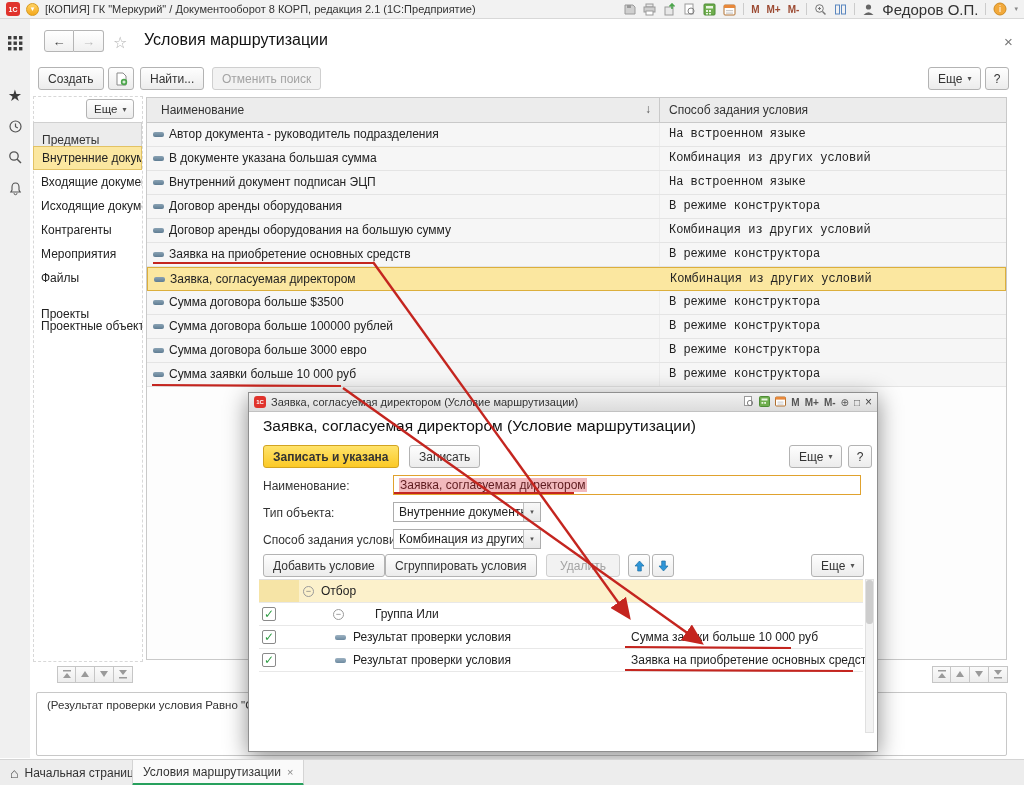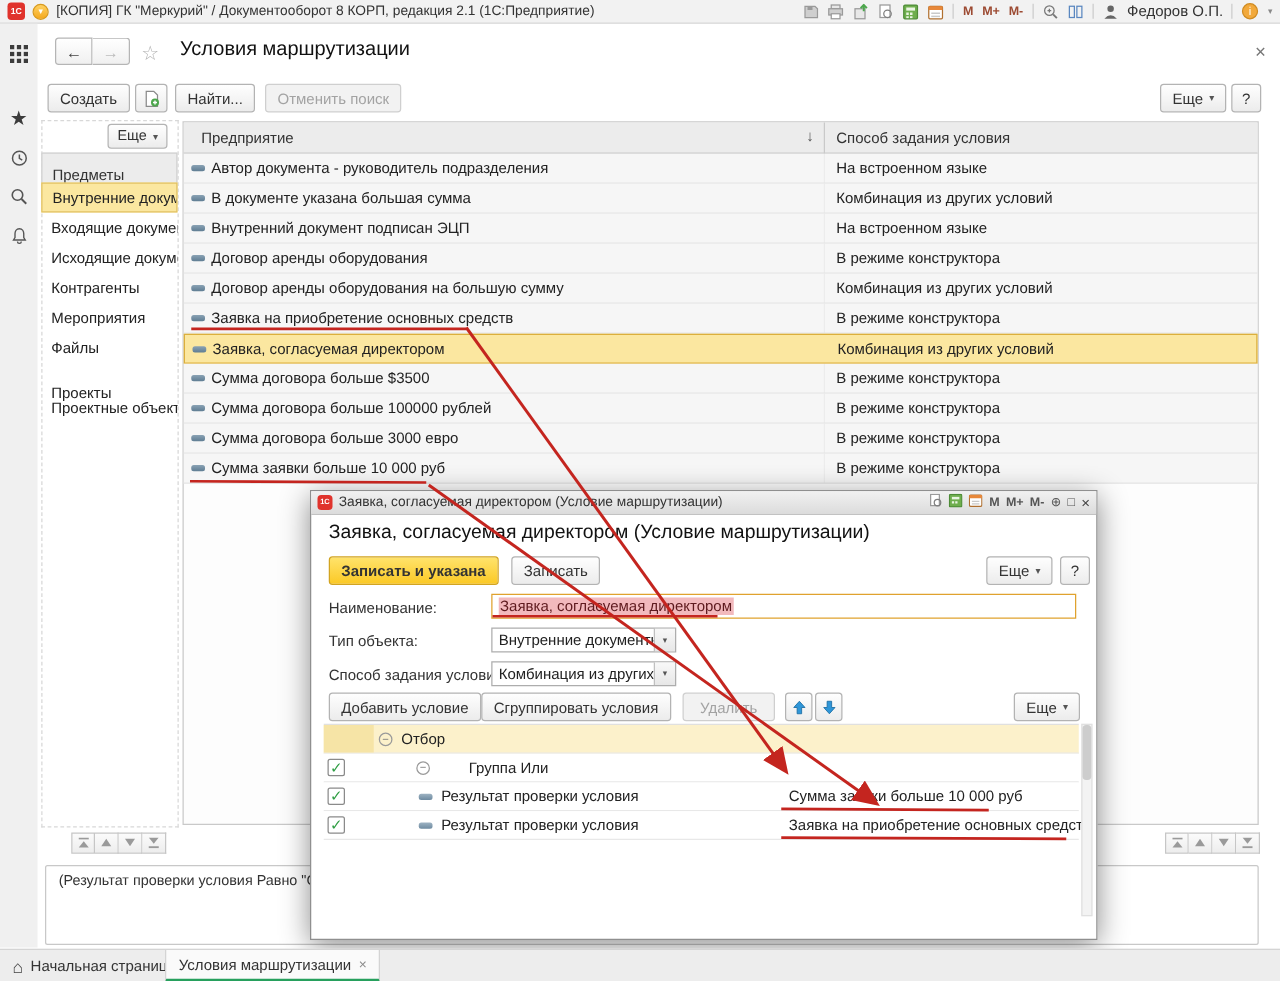--- a/index.html
+++ b/index.html
@@ -8,21 +8,21 @@
   .abs{position:absolute;}
   
   .sysbar{left:0;top:0;width:1024px;height:19px;background:#f2f2f2;border-bottom:1px solid #d8d8d8;display:flex;align-items:center;padding:0 6px;gap:6px;}
   .logo1c{width:14px;height:14px;background:#e0332c;border-radius:3px;color:#fff;font-size:7px;font-weight:bold;display:flex;align-items:center;justify-content:center;}
   .orangecirc{width:13px;height:13px;border-radius:50%;background:linear-gradient(#ffd262,#f4a81d);border:1px solid #d79a1e;color:#fff;font-size:7px;display:flex;align-items:center;justify-content:center;}
   .systitle{font-size:11px;color:#333;white-space:nowrap;}
   .sysicons{margin-left:auto;display:flex;align-items:center;gap:7px;}
   .mi{display:inline-flex;align-items:center;justify-content:center;height:14px;}
   .mtxt{font-size:10px;font-weight:bold;color:#9c4a32;}
   .sep{width:1px;height:12px;background:#ccc;}
-  .username{font-size:12px;color:#333;}
+  .username{font-size:15px;color:#333;}
   
   .leftstrip{left:0;top:19px;width:30px;height:739px;background:#f0f0f0;}
   .stripicon{position:absolute;left:7px;width:16px;height:16px;display:flex;align-items:center;justify-content:center;color:#3c3c3c;}
   
   .navgroup{left:44px;top:30px;display:flex;}
   .navbtn{width:30px;height:22px;background:linear-gradient(#fff,#f0f0f0);border:1px solid #b5b5b5;display:flex;align-items:center;justify-content:center;font-size:13px;color:#444;}
   .navbtn:first-child{border-radius:3px 0 0 3px;}
   .navbtn:last-child{border-radius:0 3px 3px 0;border-left:none;color:#bcbcbc;}
   .hstar{left:113px;top:33px;font-size:16px;color:#b3b3b3;}
   .wtitle{left:144px;top:31px;font-size:16px;color:#111;}
@@ -41,21 +41,21 @@
   .tbl{left:146px;top:97px;width:861px;height:563px;border:1px solid #c9c9c9;background:#fdfdfd;}
   .tbl-head{position:absolute;left:0;top:0;width:100%;height:25px;background:#ececec;border-bottom:1px solid #c9c9c9;}
   .tbl-head .c1{position:absolute;left:14px;top:5px;color:#333;}
   .tbl-head .sort{position:absolute;left:498px;top:4px;color:#555;font-size:12px;}
   .tbl-head .div{position:absolute;left:512px;top:0;width:1px;height:25px;background:#c9c9c9;}
   .tbl-head .c2{position:absolute;left:522px;top:5px;color:#333;}
   .trow{position:absolute;left:0;width:859px;height:24px;background:#f6f6f6;border-bottom:1px solid #e4e4e4;}
   .trow .rowicon{position:absolute;left:6px;top:9px;width:11px;height:5px;border-radius:2px;background:linear-gradient(#8aa2b4,#5f7d93);}
   .trow .nm{position:absolute;left:22px;top:4px;white-space:nowrap;}
   .trow .vd{position:absolute;left:512px;top:0;width:1px;height:100%;background:rgba(0,0,0,0.04);}
-  .trow .mt{position:absolute;left:522px;top:4px;white-space:nowrap;}
+  .trow .mt{position:absolute;left:522px;top:4px;white-space:nowrap;font-family:Liberation Mono, monospace;}
   .trow.sel{background:#fbe7a0;border:1px solid #dcaf3c;height:24px;}
   
   .gridnav{display:flex;}
   .gnb{width:19px;height:17px;background:linear-gradient(#fbfbfb,#ededed);border:1px solid #c6c6c6;display:flex;align-items:center;justify-content:center;}
   .gnb+.gnb{border-left:none;}
   
   .statusbox{left:36px;top:692px;width:971px;height:64px;background:#fff;border:1px solid #c8c8c8;border-radius:2px;padding:6px 10px;font-size:11.5px;color:#333;white-space:nowrap;overflow:hidden;}
   .taskbar{left:0;top:759px;width:1024px;height:26px;background:#ededed;border-top:1px solid #d4d4d4;}
   .tab{position:absolute;top:0;height:26px;display:flex;align-items:center;padding:0 10px;gap:6px;color:#333;}
   .tab.active{background:#fafafa;border-left:1px solid #d4d4d4;border-right:1px solid #d4d4d4;border-bottom:3px solid #27a05d;}
@@ -299,21 +299,21 @@
     <span class="gnb">
         <svg width="10" height="9">
           <path d="M5 5 L9 0 L1 0 Z" fill="#9a9a9a"></path>
           <rect x="1" y="7" width="8" height="1.5" fill="#9a9a9a"></rect>
         </svg>
       </span>
   </div>
 
   <div class="abs tbl">
     <div class="tbl-head">
-      <span class="c1">Предприятие</span>
+      <span class="c1">Наименование</span>
       <span class="sort">↓</span>
       <span class="div"></span>
       <span class="c2">Способ задания условия</span>
     </div>
     <div class="trow" style="top:25px;">
         <span class="rowicon"></span>
         <span class="nm">Автор документа - руководитель подразделения</span>
         <span class="vd"></span>
         <span class="mt">На встроенном языке</span>
       </div>

